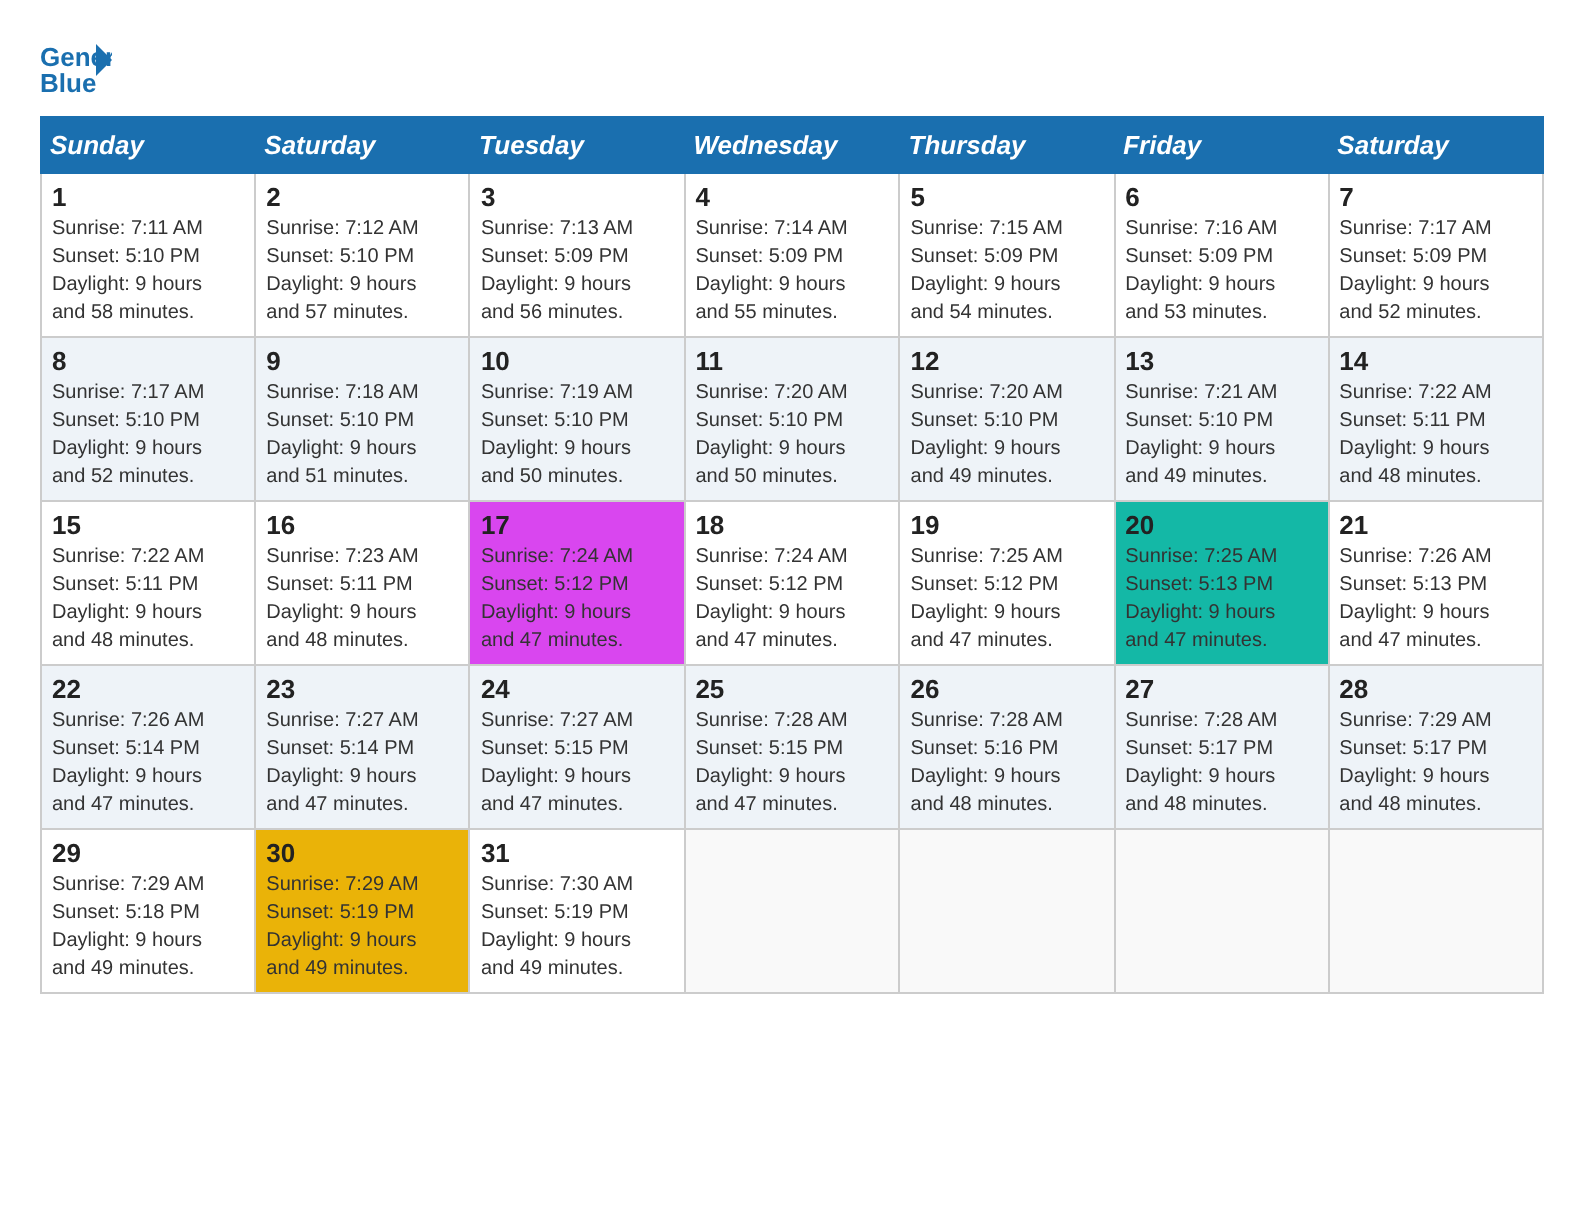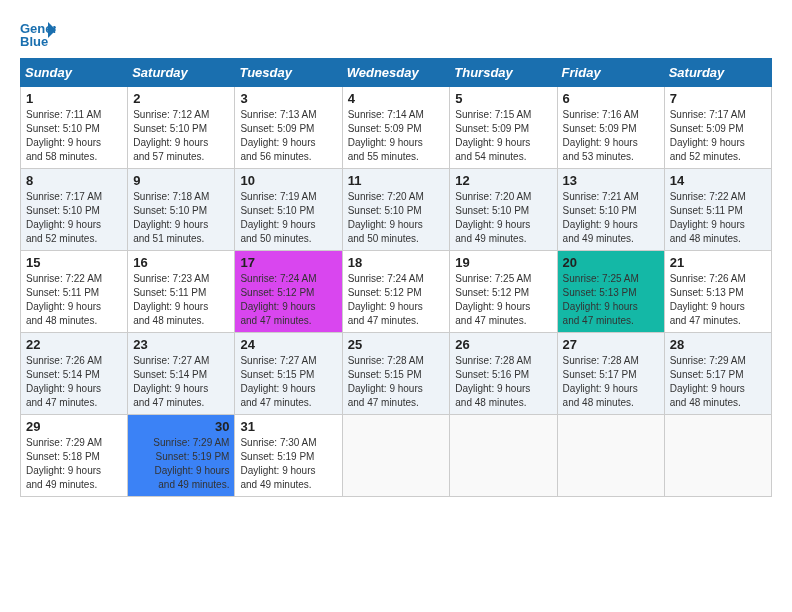--- a/index.html
+++ b/index.html
@@ -234,21 +234,21 @@
         <td style="background: rgb(238, 243, 248); margin-left: 36px;">
           <span class="day-number">28</span>
           <div class="day-info">Sunrise: 7:29 AM<br>Sunset: 5:17 PM<br>Daylight: 9 hours<br>and 48 minutes.</div>
         </td>
       </tr>
       <tr>
         <td style="background: rgb(255, 255, 255);">
           <span class="day-number">29</span>
           <div class="day-info">Sunrise: 7:29 AM<br>Sunset: 5:18 PM<br>Daylight: 9 hours<br>and 49 minutes.</div>
         </td>
-        <td style="background: #3b82f6; text-align: right;">
+        <td style="background: #eab308;">
           <span class="day-number">30</span>
           <div class="day-info">Sunrise: 7:29 AM<br>Sunset: 5:19 PM<br>Daylight: 9 hours<br>and 49 minutes.</div>
         </td>
         <td style="background: rgb(255, 255, 255);">
           <span class="day-number">31</span>
           <div class="day-info">Sunrise: 7:30 AM<br>Sunset: 5:19 PM<br>Daylight: 9 hours<br>and 49 minutes.</div>
         </td>
         <td class="empty-cell"></td>
         <td class="empty-cell"></td>
         <td class="empty-cell"></td>

